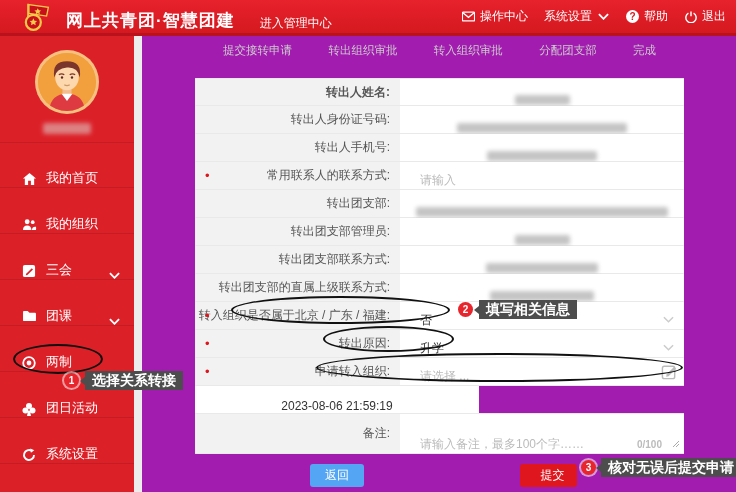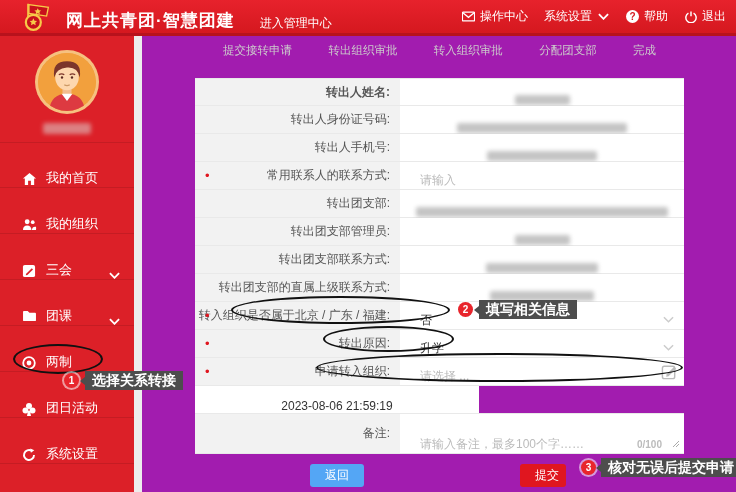--- a/index.html
+++ b/index.html
@@ -59,21 +59,21 @@
   .chevron-gray { position:absolute; right:10px; top:10px; }
   .edit-icon { position:absolute; right:6px; top:5px; }
   .remark-cell { align-items:flex-end; padding-top:5px; }
   .counter { position:absolute; right:22px; bottom:3px; font-size:10px; color:#bbb;font-weight:bold; }
   .resize-h { position:absolute; right:4px; bottom:2px; }
 
   .btns { position:absolute; left:0; top:428px; width:594px; height:24px; }
   .btn { position:absolute; height:23px; border:none; border-radius:3px; color:#fff;
     font-size:12px; cursor:pointer; font-family:inherit; }
   .btn-back { left:168px; width:54px; background:#54a6f5; }
-  .btn-submit { left:378px; width:46px; background:#e0161f;padding-left:8px; }
+  .btn-submit { left:378px; width:57px; background:#e0161f;padding-left:8px; }
 
   
   .overlay { position:absolute; left:0; top:0; width:736px; height:492px;
     pointer-events:none; z-index:9; }
   .ellipse { position:absolute; border:2px solid #111; border-radius:50%; }
   .badge { position:absolute; width:15px; height:15px; border-radius:50%;
     background:#e8252c; color:#fff; font-size:10px; font-weight:bold;
     display:flex; align-items:center; justify-content:center;
     box-shadow:0 0 0 2px rgba(255,255,255,.55); }
   .tip { position:absolute; background:#4d4d4d; color:#fff; font-size:14px;

